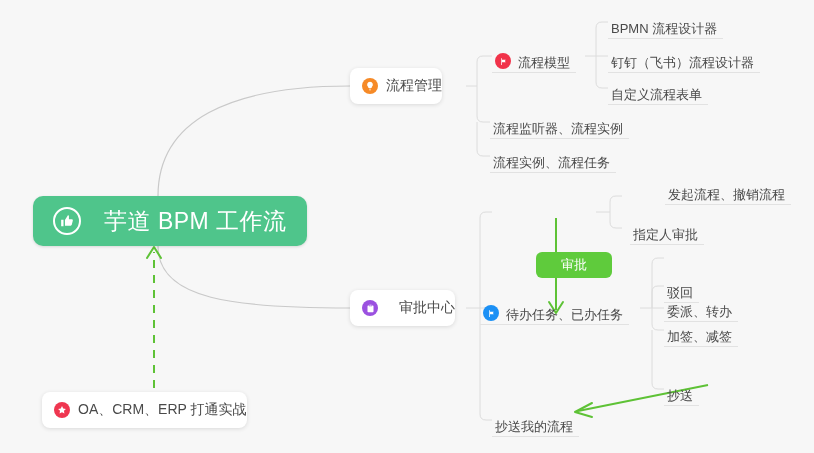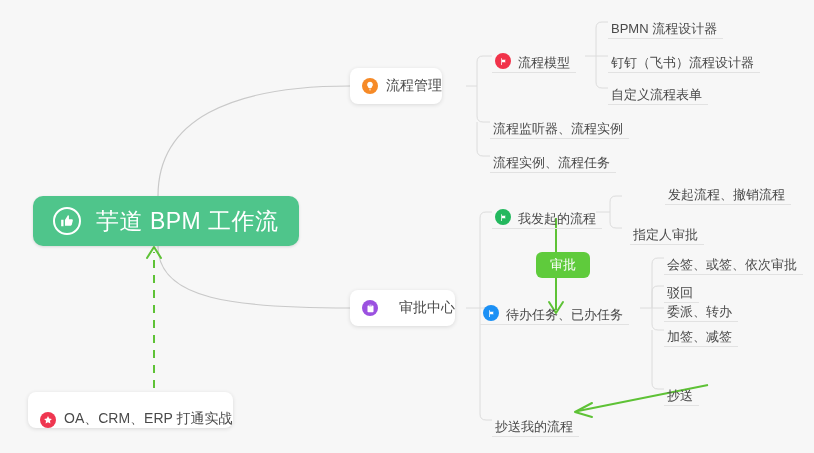--- a/index.html
+++ b/index.html
@@ -20,21 +20,21 @@
   .root{
     background:#4fc58b;
     color:#ffffff;
     border-radius:10px;
     padding:0 20px;
     height:50px;
     font-size:23px;
     letter-spacing:.5px;
     box-shadow:0 1px 3px rgba(0,0,0,.13);
   }
-  .root .label{margin-left:15px;font-weight:400;}
+  .root .label{margin-left:23px;font-weight:400;}
 
   
   .card{
     background:#ffffff;
     border-radius:8px;
     height:36px;
     padding:0 0 0 12px;
     font-size:14px;
     color:#4a4a4a;
     box-shadow:0 1px 4px rgba(0,0,0,.12);
@@ -54,21 +54,21 @@
   .plain .label{margin-left:7px;line-height:1;}
   .plain.noicon .label{margin-left:0;}
 
   
   .tag{
     background:#5fcb3c;
     color:#ffffff;
     border-radius:6px;
     font-size:13px;
     height:26px;
-    padding:0 14px;
+    padding:0 25px;
     justify-content:center;
   }
 
   
   .ic{
     width:16px;height:16px;border-radius:50%;
     display:inline-flex;align-items:center;justify-content:center;
     flex:0 0 auto;
   }
   .ic svg{display:block;}
@@ -190,49 +190,38 @@
 
   <div class="node card" style="left:350px;top:290px;gap:13px;">
     <span class="ic ic-purple">
       <svg width="9" height="9" viewBox="0 0 24 24" fill="#ffffff">
         <path d="M9 2h6v2H9zM6 4h2v2h8V4h2a2 2 0 0 1 2 2v14a2 2 0 0 1-2 2H6a2 2 0 0 1-2-2V6a2 2 0 0 1 2-2zm2 7h8v1.6H8zm0 4h8v1.6H8z"></path>
       </svg>
     </span>
     <span class="label">审批中心</span>
   </div>
 
-  <div class="node plain" style="left:492px;top:198px;">
-    <span class="ic ic-green">
-      <svg width="9" height="9" viewBox="0 0 24 24" fill="#ffffff">
-        <path d="M6 3v18h2v-7h10l-2.2-3.5L18 7H8V3z"></path>
-      </svg>
-    </span>
-    <span class="label">我发起的流程</span>
-  </div>
 
   <div class="node plain noicon" style="left:622px;top:174px;margin-left:43px;">
     <span class="label">发起流程、撤销流程</span>
   </div>
 
   <div class="node plain noicon" style="left:622px;top:214px;margin-left:8px;">
     <span class="label">指定人审批</span>
   </div>
 
   <div class="node plain" style="left:480px;top:294px;">
     <span class="ic ic-blue">
       <svg width="9" height="9" viewBox="0 0 24 24" fill="#ffffff">
         <path d="M6 3v18h2v-7h10l-2.2-3.5L18 7H8V3z"></path>
       </svg>
     </span>
     <span class="label">待办任务、已办任务</span>
   </div>
 
-  <div class="node plain noicon" style="left:664px;top:244px;">
-    <span class="label">会签、或签、依次审批</span>
-  </div>
 
   <div class="node plain noicon" style="left:664px;top:272px;">
     <span class="label">驳回</span>
   </div>
 
   <div class="node plain noicon" style="left:664px;top:291px;justify-content:center;">
     <span class="label">委派、转办</span>
   </div>
 
   <div class="node plain noicon" style="left:664px;top:316px;">
@@ -244,21 +233,21 @@
   </div>
 
   <div class="node plain noicon" style="left:492px;top:406px;">
     <span class="label">抄送我的流程</span>
   </div>
 
   <div class="node tag" style="left:536px;top:252px;">
     <span class="label">审批</span>
   </div>
 
-  <div class="node card" style="left:28px;top:392px;align-items:flex-end;">
+  <div class="node card" style="left:42px;top:392px;">
     <span class="ic ic-redstar">
       <svg width="10" height="10" viewBox="0 0 24 24" fill="#ffffff">
         <path d="M12 2.5l2.9 5.9 6.5.9-4.7 4.6 1.1 6.5-5.8-3-5.8 3 1.1-6.5L2.6 9.3l6.5-.9z"></path>
       </svg>
     </span>
     <span class="label">OA、CRM、ERP 打通实战</span>
   </div>
 
 </div>
 

